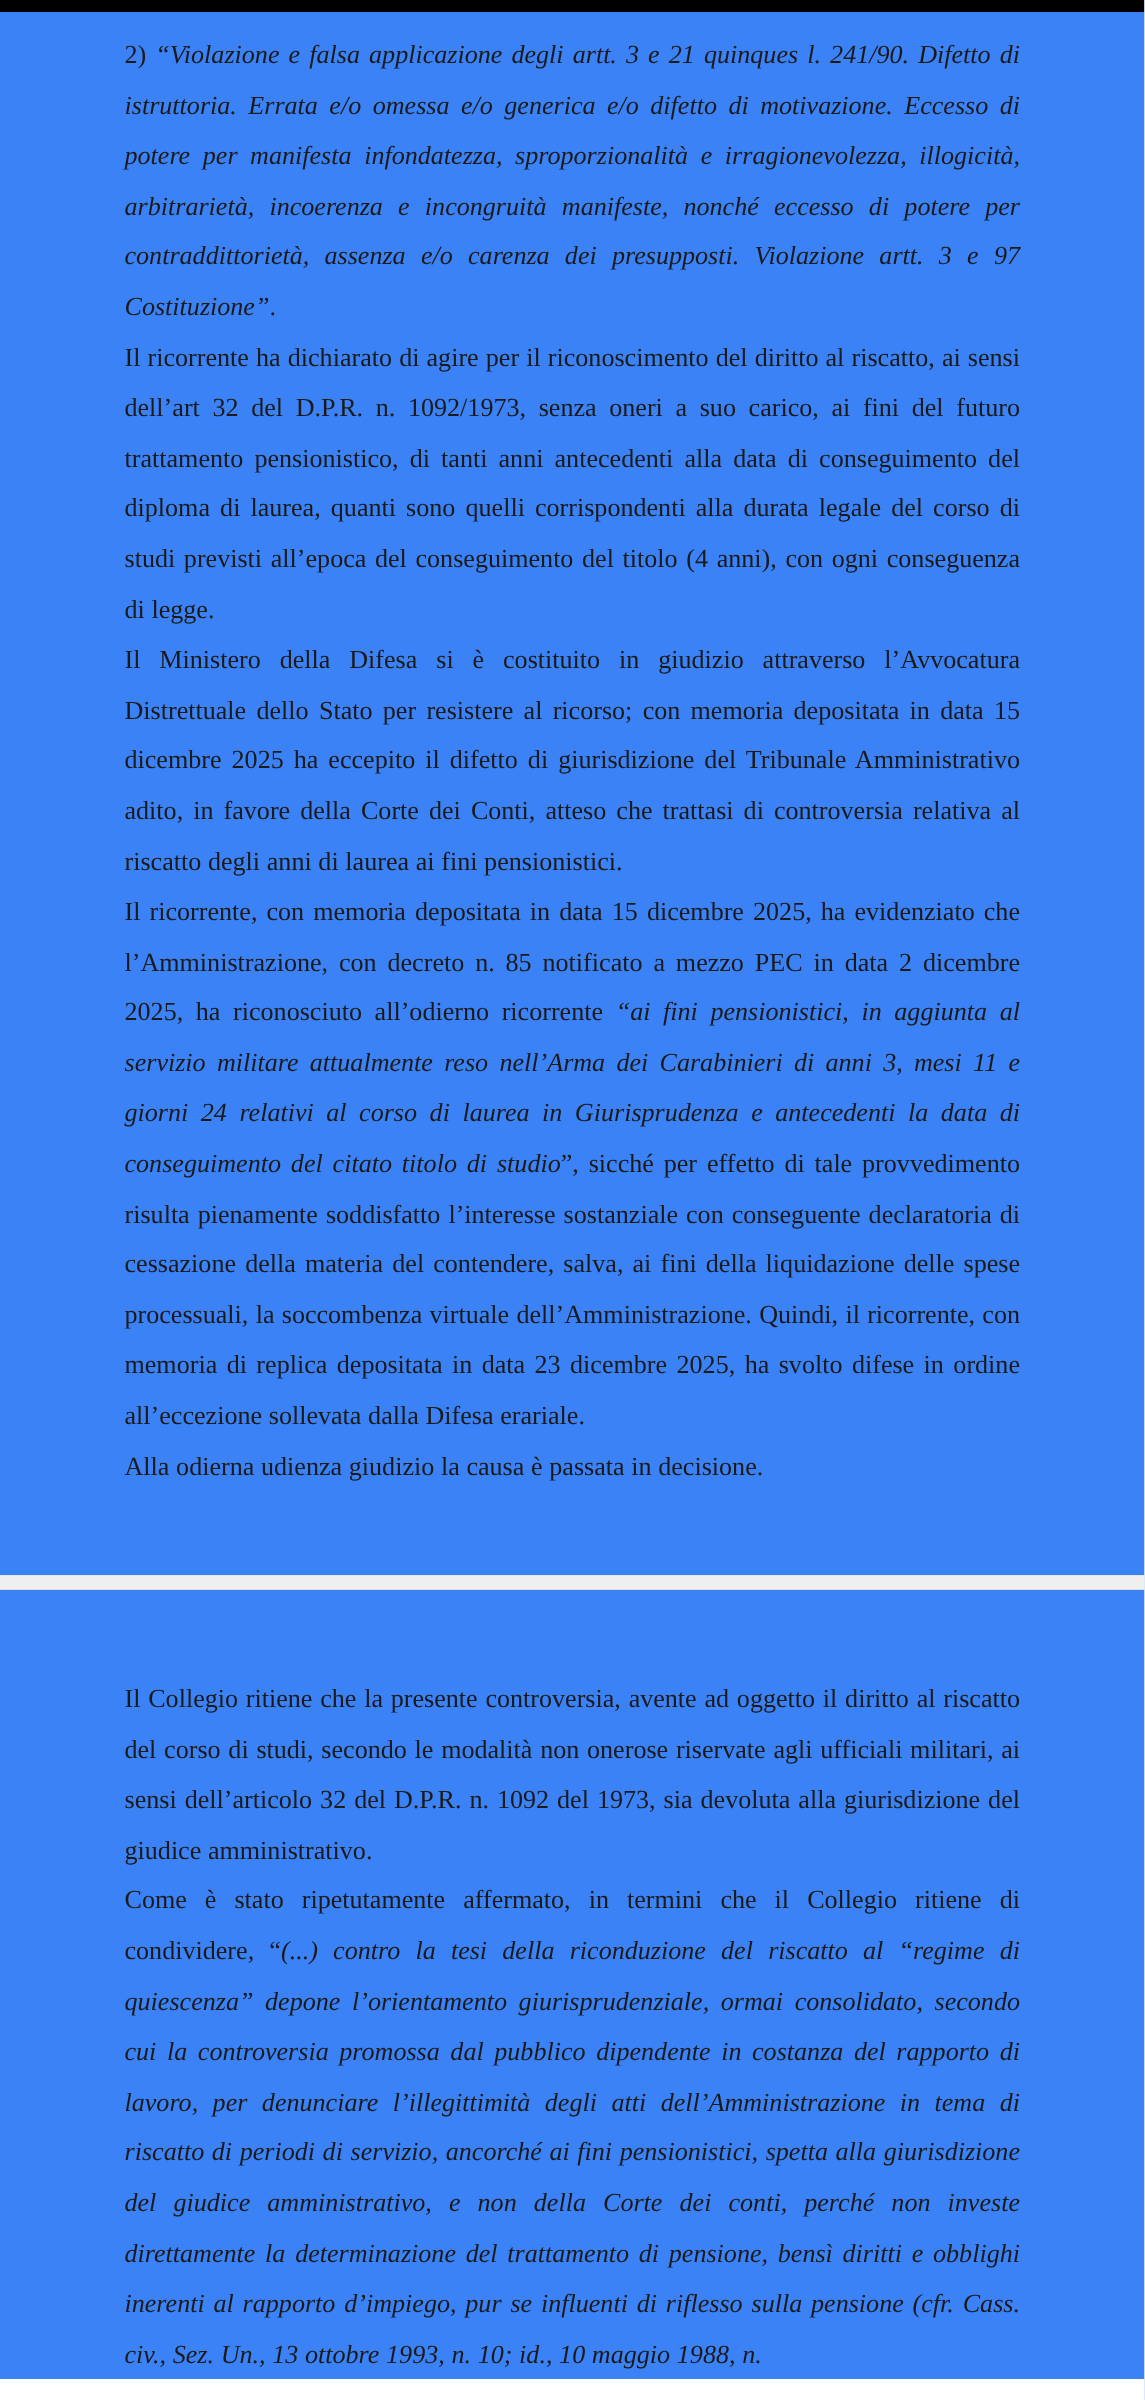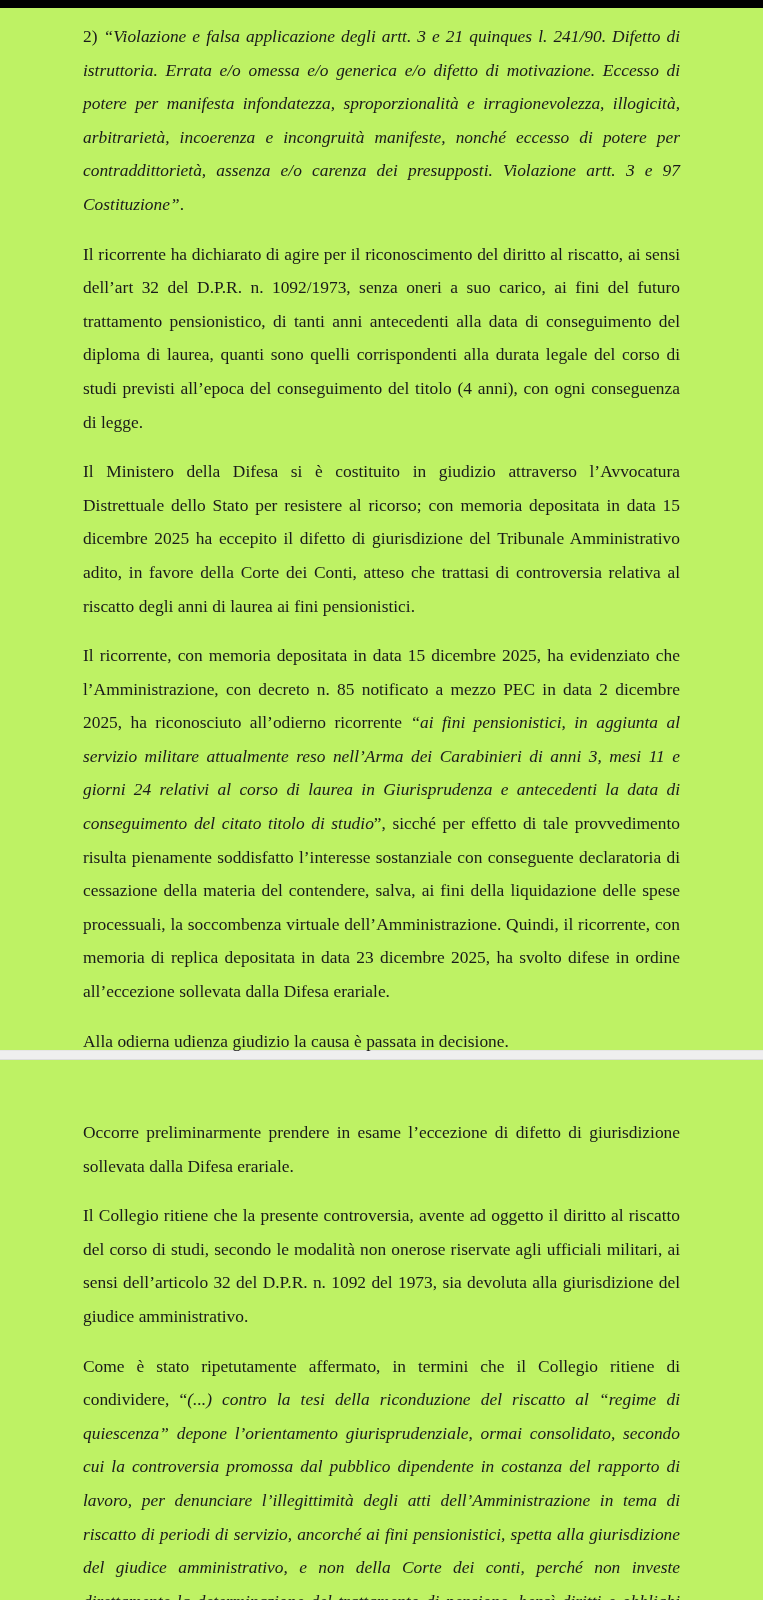--- a/index.html
+++ b/index.html
@@ -20,21 +20,21 @@
     background: #ffffff;
     overflow: hidden;
   }
   .top-band {
     width: 763px;
     height: 8px;
     background: #000000;
   }
   .page {
     position: relative;
-    background: #bef264;
+    background: #3b82f6;
     padding: 0 83px;
     box-sizing: border-box;
     width: 763px;
   }
   .page-one {
     padding-top: 12px;
     padding-bottom: 0;
     height: 1042px;
   }
   .page-two {
@@ -57,21 +57,21 @@
     margin: 0;
     text-align: justify;
     text-justify: inter-word;
     font-size: 17.4px;
     line-height: 33.6px;
     text-indent: 0;
     hyphens: none;
     word-spacing: 0.1px;
   }
   p.para + p.para {
-    margin-top: 16px;
+    margin-top: 0;
   }
   .it {
     font-style: italic;
   }
   .ro {
     font-style: normal;
   }
   
   p.para { text-align-last: left; }
 </style>
@@ -91,19 +91,18 @@
         <p class="para"><span class="ro">Alla odierna udienza giudizio la causa è passata in decisione.</span></p>
       </div>
   </div>
 
   <div class="page-gap">
     <div class="page-gap-inner"></div>
   </div>
 
   <div class="page page-two">
     <div>
-        <p class="para"><span class="ro">Occorre preliminarmente prendere in esame l’eccezione di difetto di giurisdizione sollevata dalla Difesa erariale.</span></p>
         <p class="para"><span class="ro">Il Collegio ritiene che la presente controversia, avente ad oggetto il diritto al riscatto del corso di studi, secondo le modalità non onerose riservate agli ufficiali militari, ai sensi dell’articolo 32 del D.P.R. n. 1092 del 1973, sia devoluta alla giurisdizione del giudice amministrativo.</span></p>
         <p class="para"><span class="ro">Come è stato ripetutamente affermato, in termini che il Collegio ritiene di condividere, “</span><span class="it">(...) contro la tesi della riconduzione del riscatto al “regime di quiescenza” depone l’orientamento giurisprudenziale, ormai consolidato, secondo cui la controversia promossa dal pubblico dipendente in costanza del rapporto di lavoro, per denunciare l’illegittimità degli atti dell’Amministrazione in tema di riscatto di periodi di servizio, ancorché ai fini pensionistici, spetta alla giurisdizione del giudice amministrativo, e non della Corte dei conti, perché non investe direttamente la determinazione del trattamento di pensione, bensì diritti e obblighi inerenti al rapporto d’impiego, pur se influenti di riflesso sulla pensione (cfr. Cass. civ., Sez. Un., 13 ottobre 1993, n. 10; id., 10 maggio 1988, n.</span></p>
       </div>
   </div>
 
 </div>
 
 </body></html>

